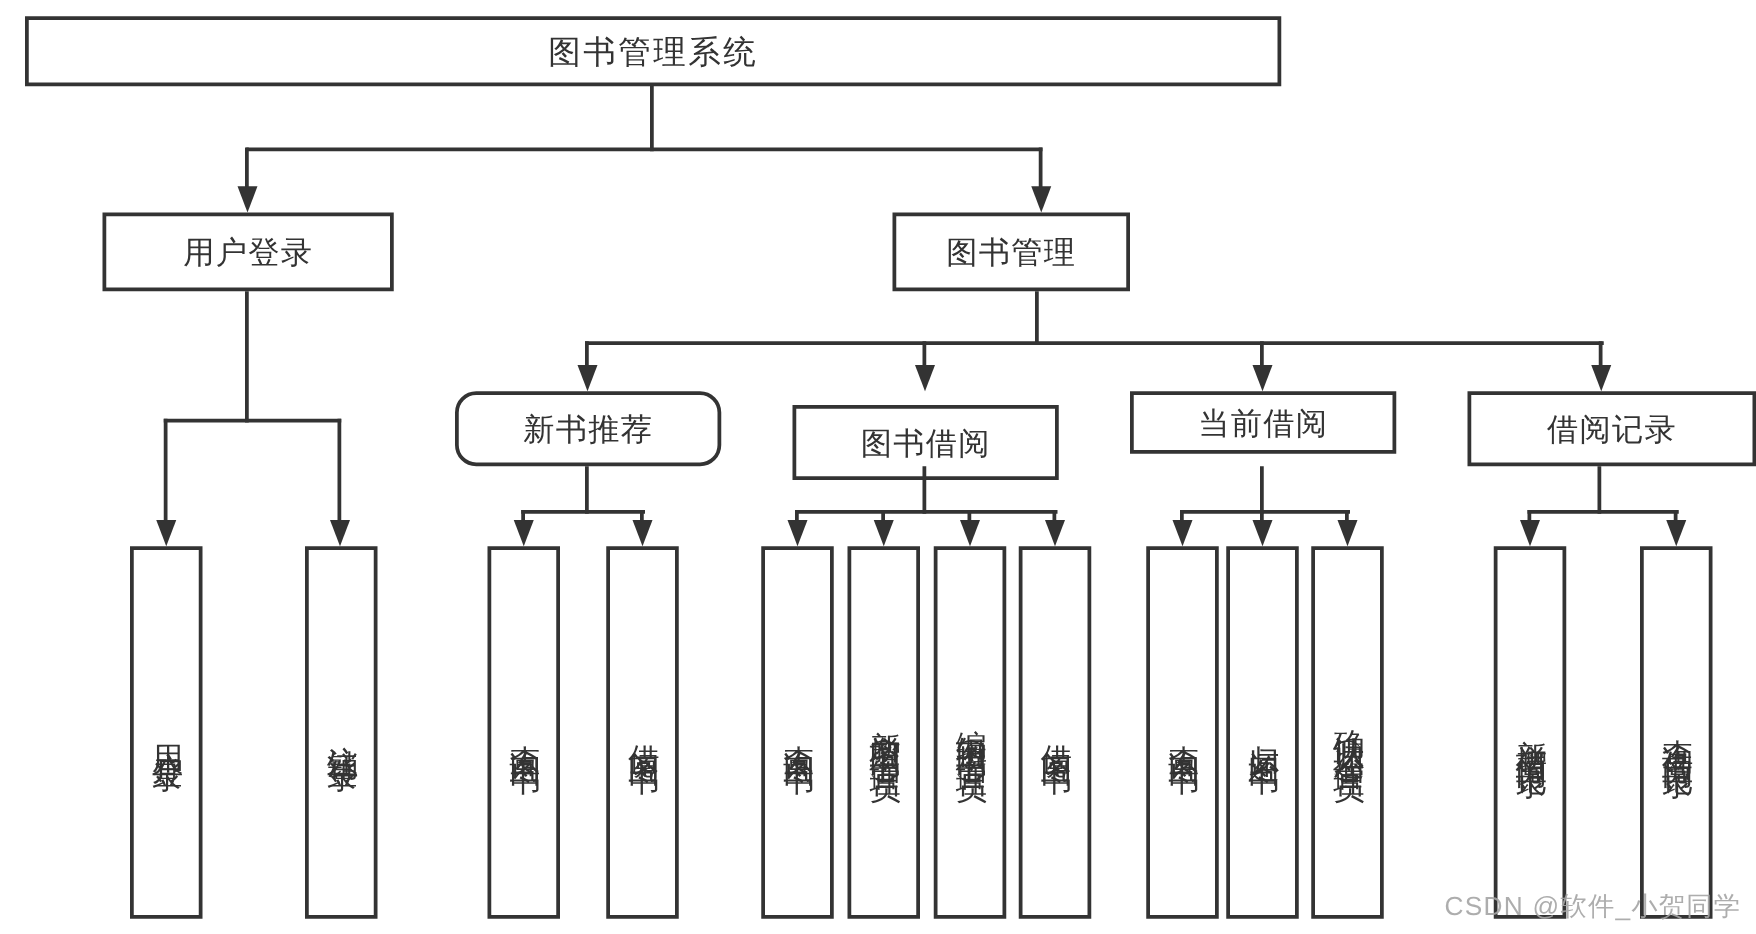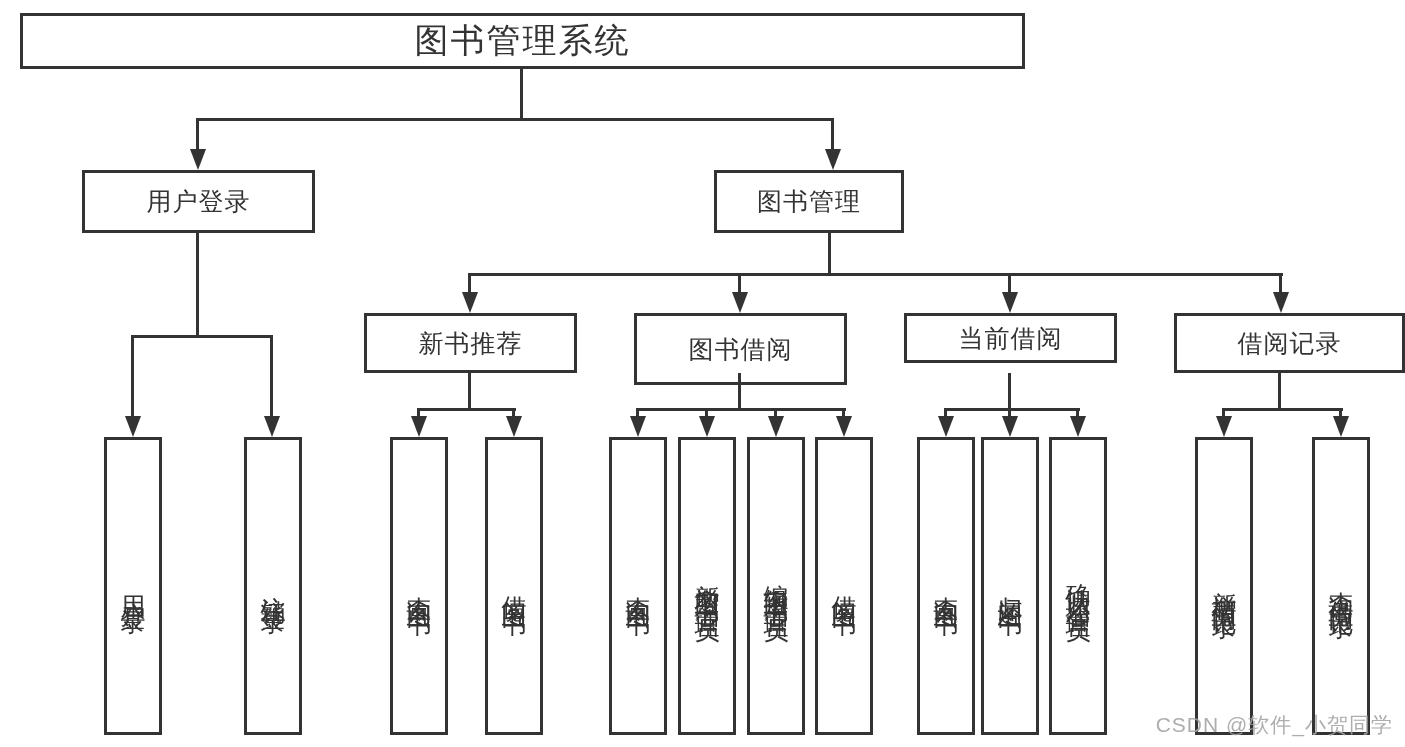--- a/index.html
+++ b/index.html
@@ -16,21 +16,21 @@
   .node {
     position: absolute;
     border: 3px solid #333333;
     background: #ffffff;
     display: flex;
     align-items: center;
     justify-content: center;
     text-align: center;
     color: #333333;
   }
-  .node.root  { font-size: 34px; letter-spacing: 2px; }
+  .node.root  { font-size: 26px; letter-spacing: 2px; }
   .node.mid   { font-size: 25px; letter-spacing: 1px; }
   .node.vtext {
     font-size: 25px;
     writing-mode: vertical-rl;
     letter-spacing: 5px;
     line-height: 1;
   }
   .h-line { position: absolute; height: 3px; background: #333333; }
   .v-line { position: absolute; width: 3px;  background: #333333; }
   .arrow  {
@@ -54,22 +54,22 @@
 </head>
 <body>
 
 <div class="canvas">
 
   <div class="node root" style="left:20px; top:13px; width:1005px; height:56px;">图书管理系统</div>
 
   <div class="node mid" style="left:82px; top:170px; width:233px; height:63px;">用户登录</div>
   <div class="node mid" style="left:714px; top:170px; width:190px; height:63px;">图书管理</div>
 
-  <div class="node mid" style="left:364px; top:313px; width:213px; height:60px;">新书推荐</div>
-  <div class="node mid" style="left:634px; top:313px; width:213px; height:72px;text-align:center;">图书借阅</div>
+  <div class="node mid" style="left:364px; top:313px; width:213px; height:60px;border-radius:17px;">新书推荐</div>
+  <div class="node mid" style="left:634px; top:324px; width:213px; height:60px;text-align:center;">图书借阅</div>
   <div class="node mid" style="left:904px; top:313px; width:213px; height:50px;">当前借阅</div>
   <div class="node mid" style="left:1174px; top:313px; width:231px; height:60px;">借阅记录</div>
 
   <div class="node vtext" style="left:104px; top:437px; width:58px; height:298px;">用户登录</div>
   <div class="node vtext" style="left:244px; top:437px; width:58px; height:298px;">注销登录</div>
 
   <div class="node vtext" style="left:390px; top:437px; width:58px; height:298px;">查询图书</div>
   <div class="node vtext" style="left:485px; top:437px; width:58px; height:298px;">借阅图书</div>
 
   <div class="node vtext" style="left:609px; top:437px; width:58px; height:298px;">查询图书</div>

